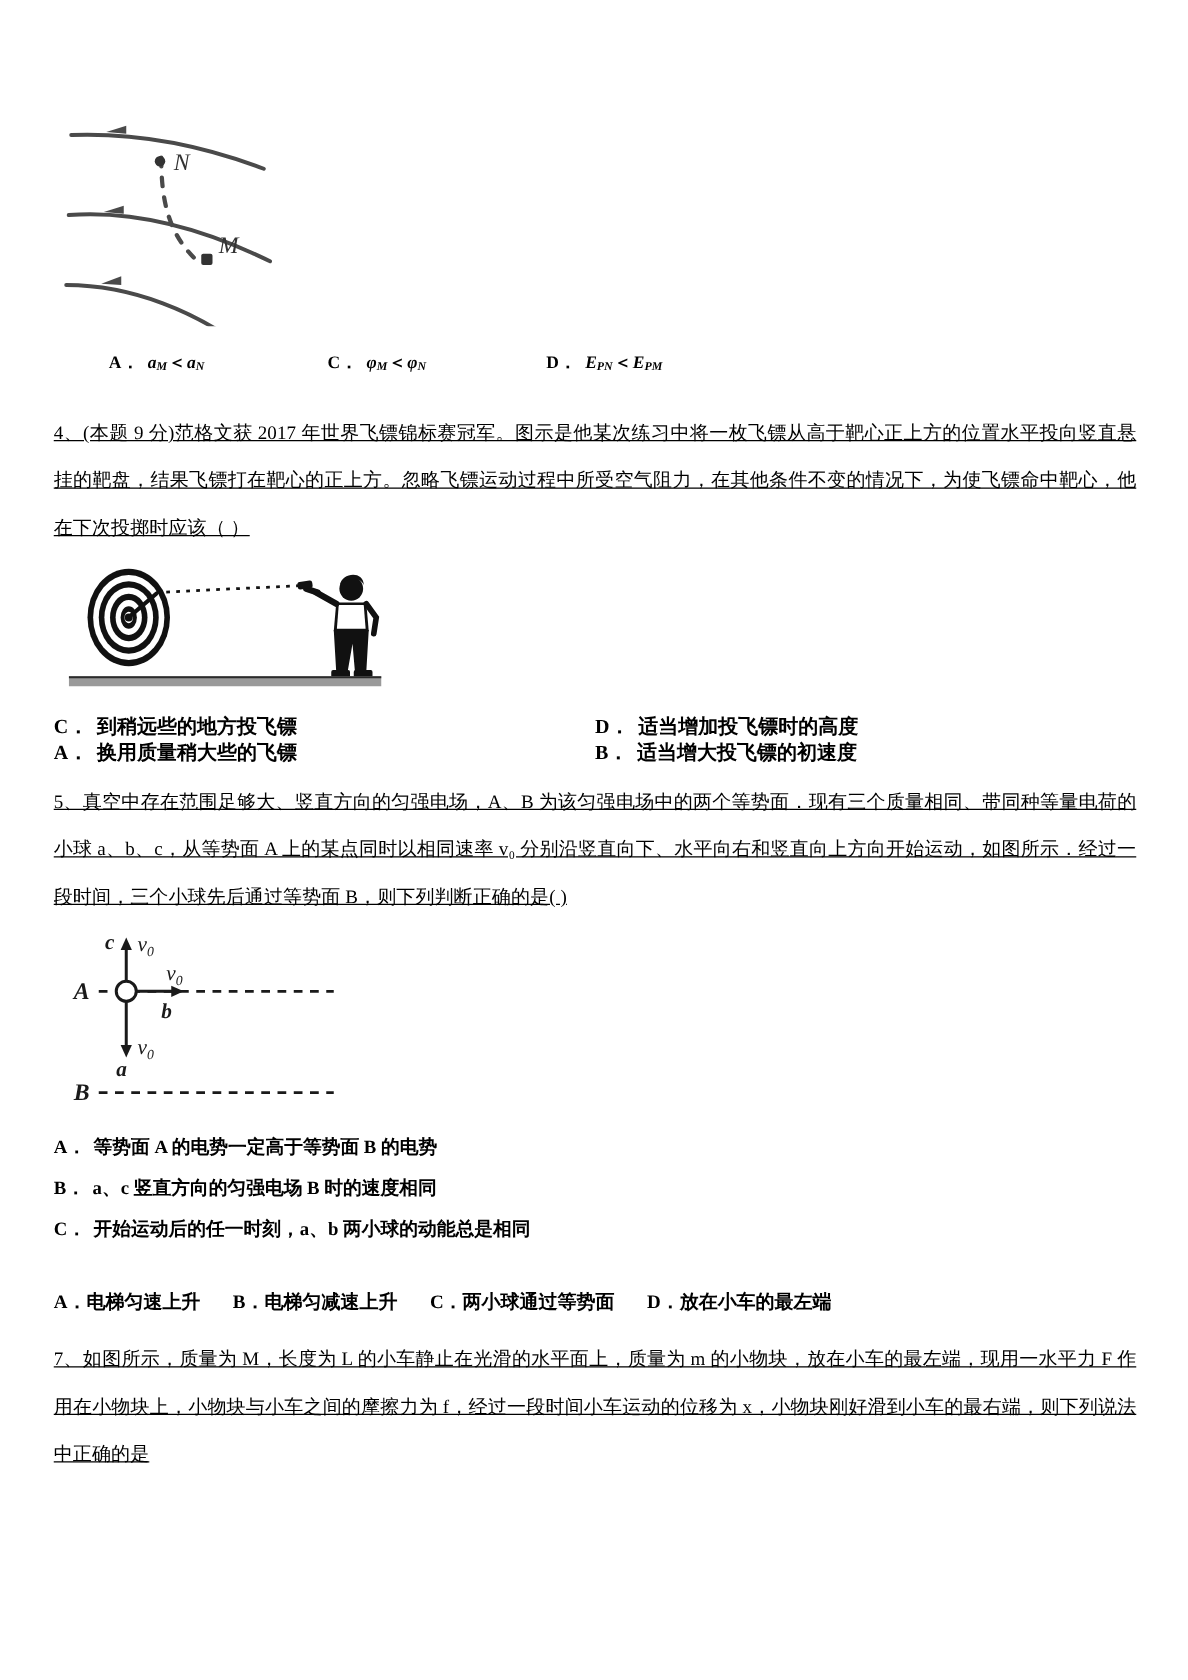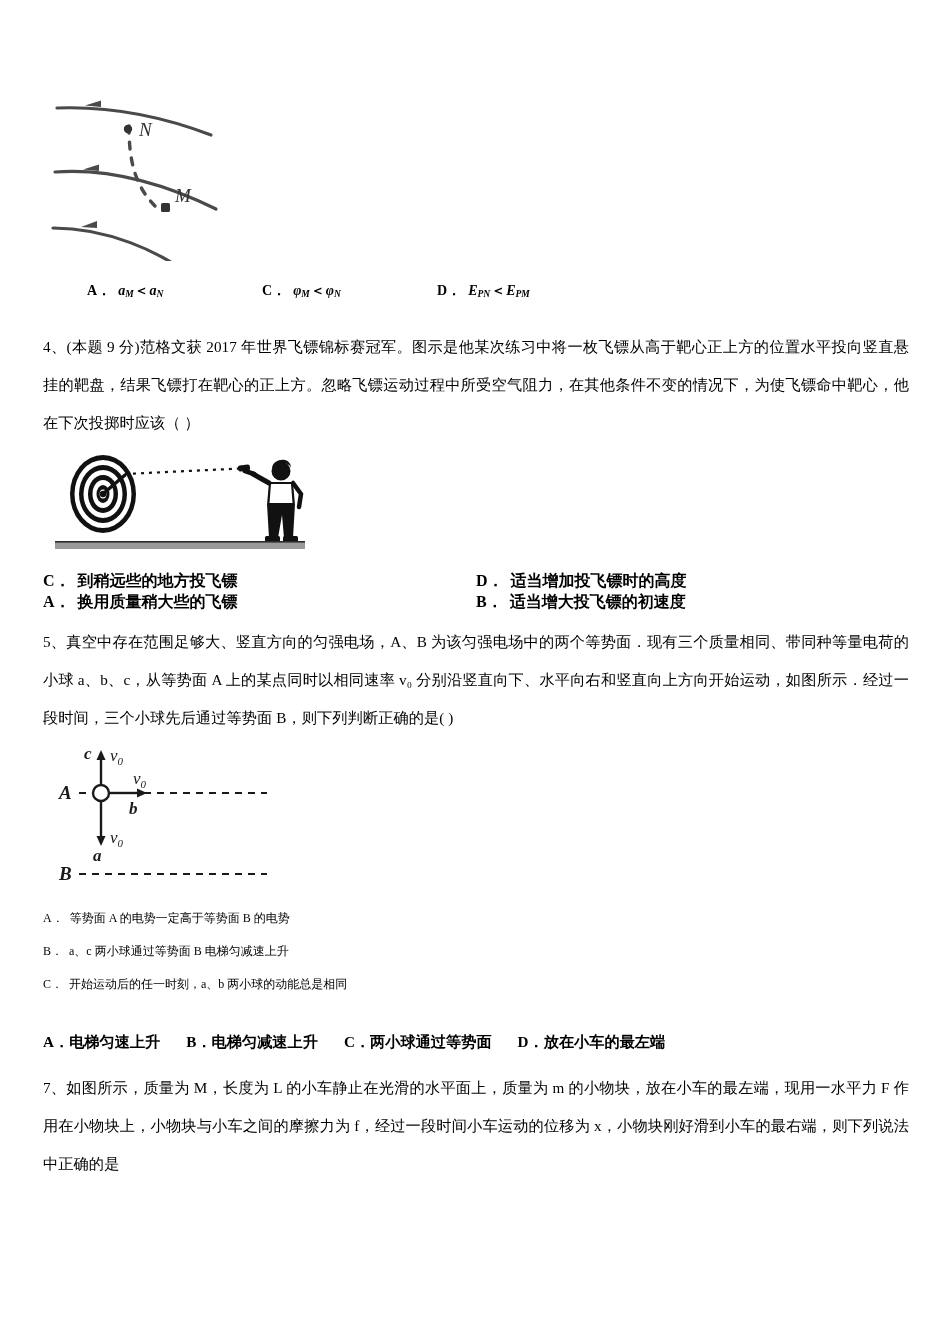--- a/index.html
+++ b/index.html
@@ -25,20 +25,21 @@
     width: 866px;
   }
 
   
   .qtext {
     font-size: 15.2px;
     line-height: 38px;
     text-align: justify;
     text-justify: inter-ideograph;
     letter-spacing: 0.1px;
+    text-decoration: underline;
   }
 
   .opt-row {
     display: flex;
     font-size: 14px;
     line-height: 48px;
     margin-left: 44px;
   }
 
   .opt {
@@ -46,22 +47,22 @@
     white-space: nowrap;
   }
   .opt .lbl { margin-right: 7px; }
 
   .opt-grid-2 {
     display: flex;
   }
   .opt-grid-2 > .opt { width: 50%; }
 
   .stack-opt {
-    font-weight: normal;
-    font-size: 12px;
+    font-weight: bold;
+    font-size: 15px;
     line-height: 33px;
   }
   .stack-opt .lbl { margin-right: 6px; }
 
   .inline-opts {
     font-weight: bold;
     font-size: 15.2px;
     line-height: 34px;
   }
   .inline-opts .seg { margin-right: 26px; }
@@ -267,21 +268,21 @@
         <path d="M22,131 L210,131" stroke="#1a1a1a" stroke-width="2.2" fill="none" stroke-dasharray="7 6"></path>
       </svg>
     </div>
 
     <div class="vsp-14"></div>
 
     <div class="stack-opt">
       <span class="lbl">A．</span><span>等势面 A 的电势一定高于等势面 B 的电势</span>
     </div>
     <div class="stack-opt">
-      <span class="lbl">B．</span><span>a、c 两小球通过等势面 B 电梯匀减速上升</span>
+      <span class="lbl">B．</span><span>a、c 竖直方向的匀强电场 B 时的速度相同</span>
     </div>
     <div class="stack-opt">
       <span class="lbl">C．</span><span>开始运动后的任一时刻，a、b 两小球的动能总是相同</span>
     </div>
 
     <div class="vsp-18"></div>
 
 
     <div class="vsp-6"></div>
 

